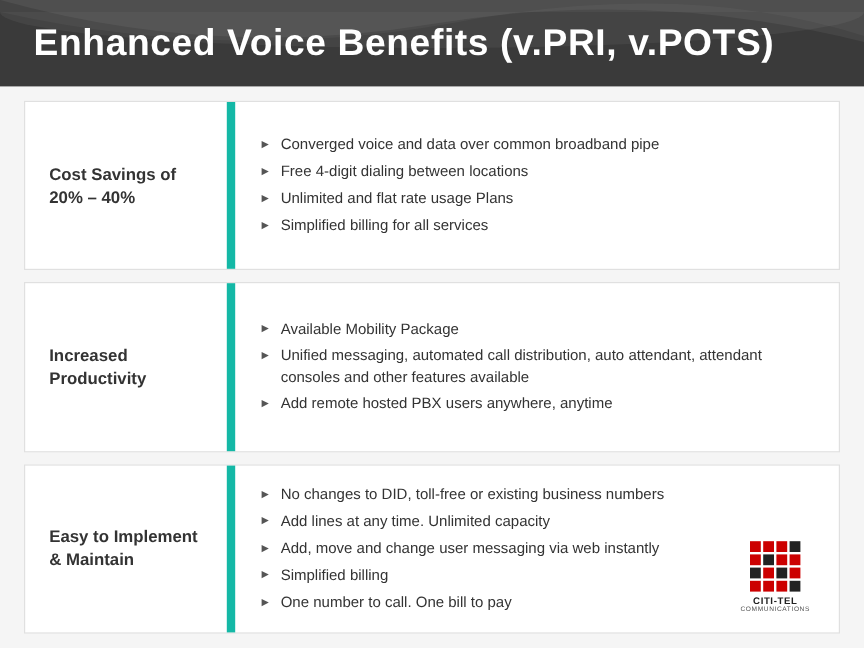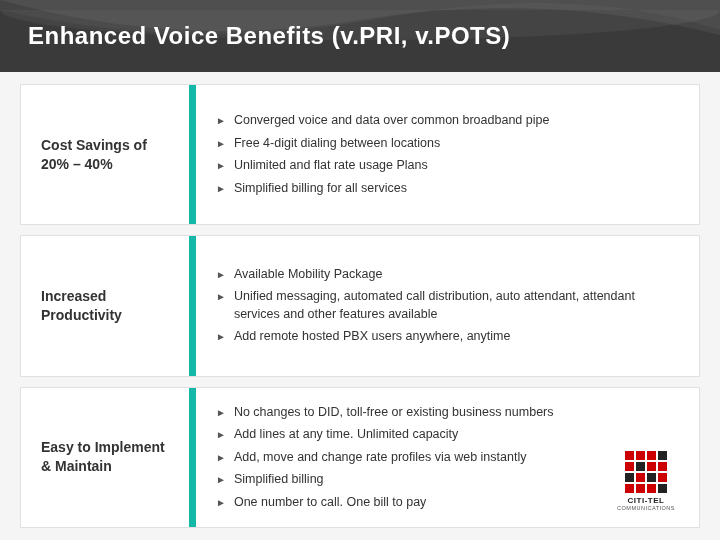--- a/index.html
+++ b/index.html
@@ -52,21 +52,21 @@
     .header-wave svg {
       position: absolute;
       top: 0;
       left: 0;
       width: 100%;
       height: 100%;
     }
 
     .header-title {
       color: #ffffff;
-      font-size: 24px;
+      font-size: 31px;
       font-weight: bold;
       position: relative;
       z-index: 1;
       letter-spacing: 0.5px;
     }
 
     
     .content {
       flex: 1;
       padding: 12px 20px 12px 20px;
@@ -187,21 +187,21 @@
       <div class="benefit-label-cell">
         <span class="benefit-label">Increased Productivity</span>
       </div>
       <div class="benefit-bullets-cell">
         <div class="bullet-item">
           <span class="bullet-arrow">►</span>
           <span class="bullet-text">Available Mobility Package</span>
         </div>
         <div class="bullet-item">
           <span class="bullet-arrow">►</span>
-          <span class="bullet-text">Unified messaging, automated call distribution, auto attendant, attendant services and other features available</span>
+          <span class="bullet-text">Unified messaging, automated call distribution, auto attendant, attendant consoles and other features available</span>
         </div>
         <div class="bullet-item">
           <span class="bullet-arrow">►</span>
           <span class="bullet-text">Add remote hosted PBX users anywhere, anytime</span>
         </div>
       </div>
     </div>
 
     <div class="benefit-row bottom-row">
       <div class="benefit-label-cell">
@@ -211,21 +211,21 @@
         <div class="bullet-item">
           <span class="bullet-arrow">►</span>
           <span class="bullet-text">No changes to DID, toll-free or existing business numbers</span>
         </div>
         <div class="bullet-item">
           <span class="bullet-arrow">►</span>
           <span class="bullet-text">Add lines at any time. Unlimited capacity</span>
         </div>
         <div class="bullet-item">
           <span class="bullet-arrow">►</span>
-          <span class="bullet-text">Add, move and change rate profiles via web instantly</span>
+          <span class="bullet-text">Add, move and change user messaging via web instantly</span>
         </div>
         <div class="bullet-item">
           <span class="bullet-arrow">►</span>
           <span class="bullet-text">Simplified billing</span>
         </div>
         <div class="bullet-item">
           <span class="bullet-arrow">►</span>
           <span class="bullet-text">One number to call. One bill to pay</span>
         </div>
       </div>

